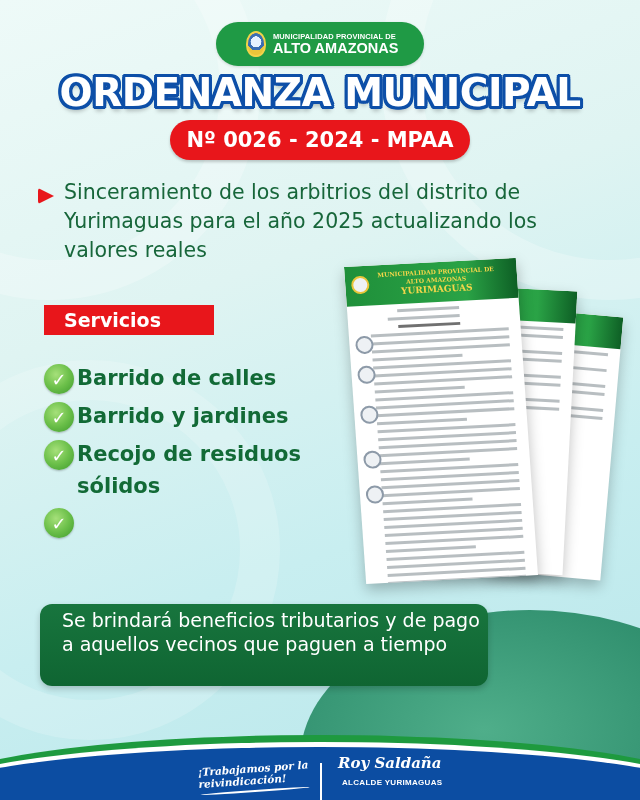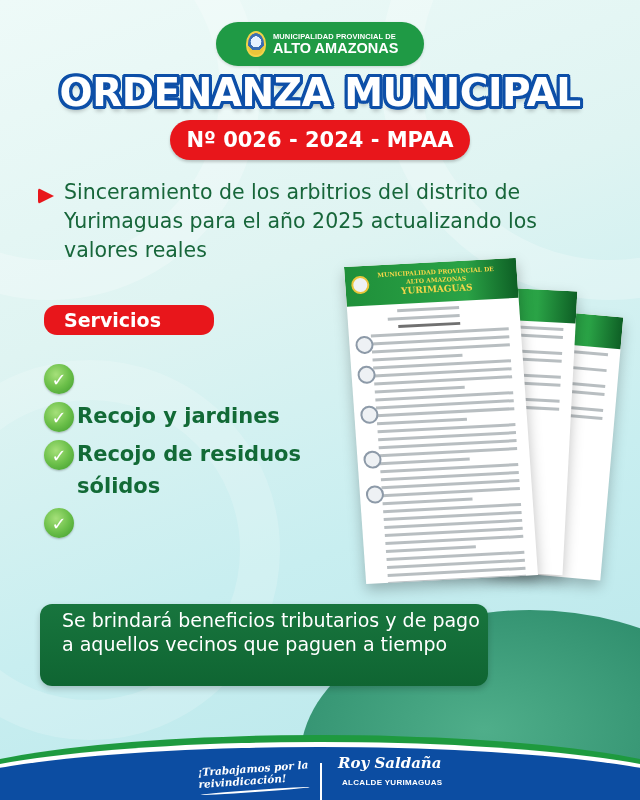--- a/index.html
+++ b/index.html
@@ -64,21 +64,21 @@
     border-left: 16px solid #e8161b; border-radius: 3px;
   }
   .intro-text {
     position: absolute; left: 64px; top: 178px; width: 480px;
     color: #17663a; font-family: "DejaVu Sans", sans-serif; font-size: 20.5px; line-height: 29px;
   }
 
   
   .servicios-pill {
     position: absolute; left: 44px; top: 305px; width: 170px; height: 30px;
-    border-radius: 13px; background: #e8161b;
+    border-radius: 0; background: #e8161b;
     display: flex; align-items: center; padding-left: 20px;
     color: #fff; font-family: "DejaVu Sans", sans-serif; font-weight: 900; font-size: 19px;
   }
   .service-list { position: absolute; left: 44px; top: 362px; list-style: none; }
   .service-item { display: flex; align-items: flex-start; margin-bottom: 6px; }
   .service-item:nth-child(3) { margin-bottom: 4px; }
   .check {
     width: 30px; height: 30px; border-radius: 50%; flex-shrink: 0; margin-right: 3px; margin-top: 2px;
     background: radial-gradient(circle at 40% 35%, #a6e07a 0%, #6cc04a 50%, #3d9a2c 100%);
     box-shadow: 0 1px 2px rgba(0,0,0,0.25);
@@ -166,24 +166,25 @@
 <div class="title">ORDENANZA MUNICIPAL</div>
 <div class="number-pill">Nº 0026 - 2024 - MPAA</div>
 
 <div class="intro-arrow"></div>
 <p class="intro-text">Sinceramiento de los arbitrios del distrito de Yurimaguas para el año 2025 actualizando los valores reales</p>
 
 <div class="servicios-pill">Servicios</div>
 <ul class="service-list">
   <li class="service-item">
     <span class="check">✓</span>
-  </li>
-  <li class="service-item">
-    <span class="check">✓</span>
-    <span class="service-label">Recojo y jardines</span>
+    <span class="service-label">Barrido de calles</span>
+  </li>
+  <li class="service-item">
+    <span class="check">✓</span>
+    <span class="service-label">Barrido y jardines</span>
   </li>
   <li class="service-item">
     <span class="check">✓</span>
     <span class="service-label" style="width:240px;">Recojo de residuos sólidos</span>
   </li>
   <li class="service-item">
     <span class="check">✓</span>
   </li>
 </ul>
 

